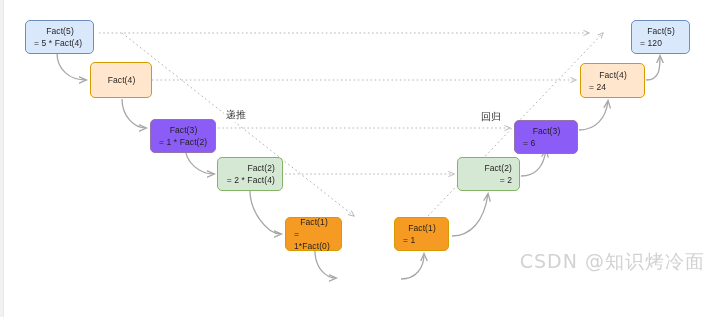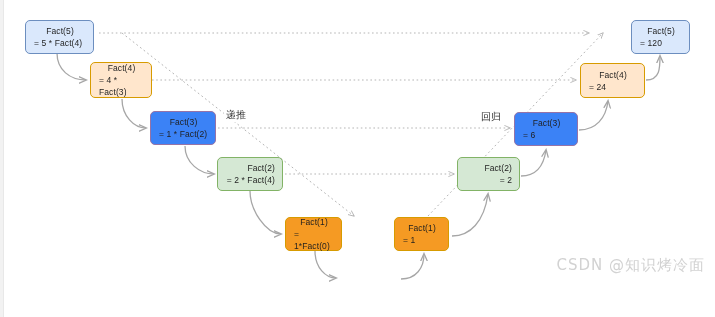--- a/index.html
+++ b/index.html
@@ -30,37 +30,37 @@
     color:#1f1f1f;
     letter-spacing:.1px;
   }
   .node .l1{text-align:center;}
   .node .l2{text-align:left;}
   .node.single{justify-content:center;}
   .node.single .l1{text-align:center;}
 
   .c-blue{background:#dae8fc;border-color:#6c8ebf;}
   .c-orange{background:#ffe6cc;border-color:#d79b00;}
-  .c-purple{background:#3b82f6;border-color:#9673a6;}
+  .c-purple{background:#8b5cf6;border-color:#9673a6;margin-top:8px;}
   .c-green{background:#d5e8d4;border-color:#82b366;align-items:flex-end;}
   .c-orange-solid{background:#f59a23;border-color:#d79b00;}
   .c-gray{background:#b3b3b3;border-color:#999999;}
 
   .phase-label{
     position:absolute;
     font-size:10px;
     color:#333;
     background:#ffffff;
     padding:0 2px;
     white-space:nowrap;
   }
   .watermark{
     position:absolute;
     right:10px;bottom:8px;
-    font-size:15px;
+    font-size:19px;
     color:#d2d2d2;
     letter-spacing:1px;
     white-space:nowrap;
     font-family:"DejaVu Sans",sans-serif;
   }
   svg.edges{position:absolute;left:0;top:0;width:715px;height:317px;pointer-events:none;}
 </style>
 </head>
 <body>
 
@@ -107,21 +107,20 @@
     </g>
   </svg>
 
   <div class="node c-blue" style="left:25px;top:20px;width:69px;height:34px;">
     <div class="l1">Fact(5)</div>
     <div class="l2">= 5 * Fact(4)</div>
   </div>
 
   <div class="node c-orange" style="left:90px;top:62px;width:62px;height:36px;">
     <div class="l1">Fact(4)</div>
-    <div class="l2">= 4 * Fact(3)</div>
   </div>
 
   <div class="node c-purple" style="left:150px;top:111px;width:66px;height:34px;">
     <div class="l1">Fact(3)</div>
     <div class="l2">= 1 * Fact(2)</div>
   </div>
 
   <div class="node c-green" style="left:217px;top:157px;width:66px;height:34px;">
     <div class="l1">Fact(2)</div>
     <div class="l2">= 2 * Fact(4)</div>

